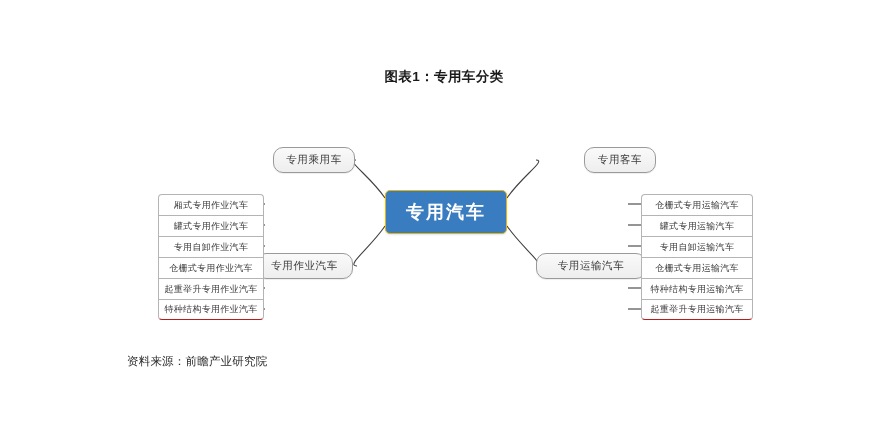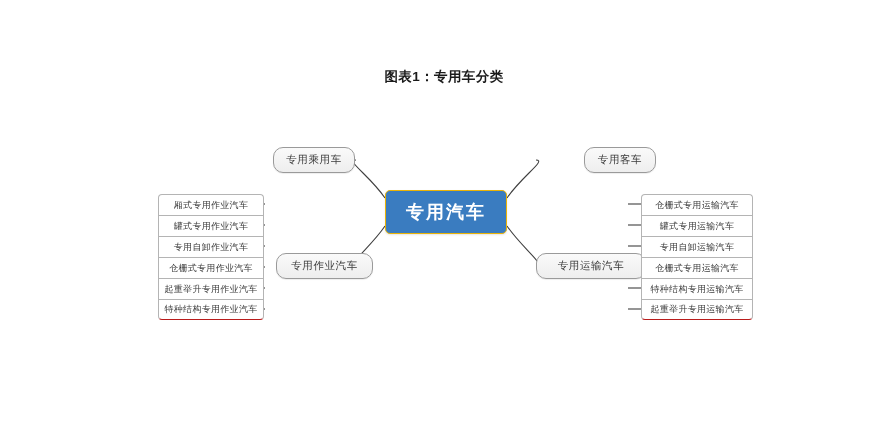--- a/index.html
+++ b/index.html
@@ -81,21 +81,21 @@
     border-radius: 10px;
     color: #3a3a3a;
     font-size: 10.5px;
     letter-spacing: 0.6px;
     box-shadow: 0 1px 1px rgba(0,0,0,0.07);
   }
 
   
   .branch-tl { left: 273px; top: 147px; width: 82px; }
   .branch-tr { left: 536px; top: 147px; width: 72px; margin-left: 48px; }
-  .branch-bl { left: 276px; top: 253px; width: 97px; }
+  .branch-bl { left: 256px; top: 253px; width: 97px; }
   .branch-br { left: 536px; top: 253px; width: 110px; }
 
   
   .leaf-stack {
     position: absolute;
     display: flex;
     flex-direction: column;
   }
   .leaf-stack-left  { left: 158px; top: 194px; }
   .leaf-stack-right { left: 641px; top: 194px; }
@@ -187,14 +187,15 @@
 
   <div class="leaf-stack leaf-stack-right">
     <div class="leaf">仓栅式专用运输汽车</div>
     <div class="leaf">罐式专用运输汽车</div>
     <div class="leaf">专用自卸运输汽车</div>
     <div class="leaf">仓栅式专用运输汽车</div>
     <div class="leaf">特种结构专用运输汽车</div>
     <div class="leaf">起重举升专用运输汽车</div>
   </div>
 
+  <div class="source-note">资料来源：前瞻产业研究院</div>
 
 </div>
 
 </body></html>

